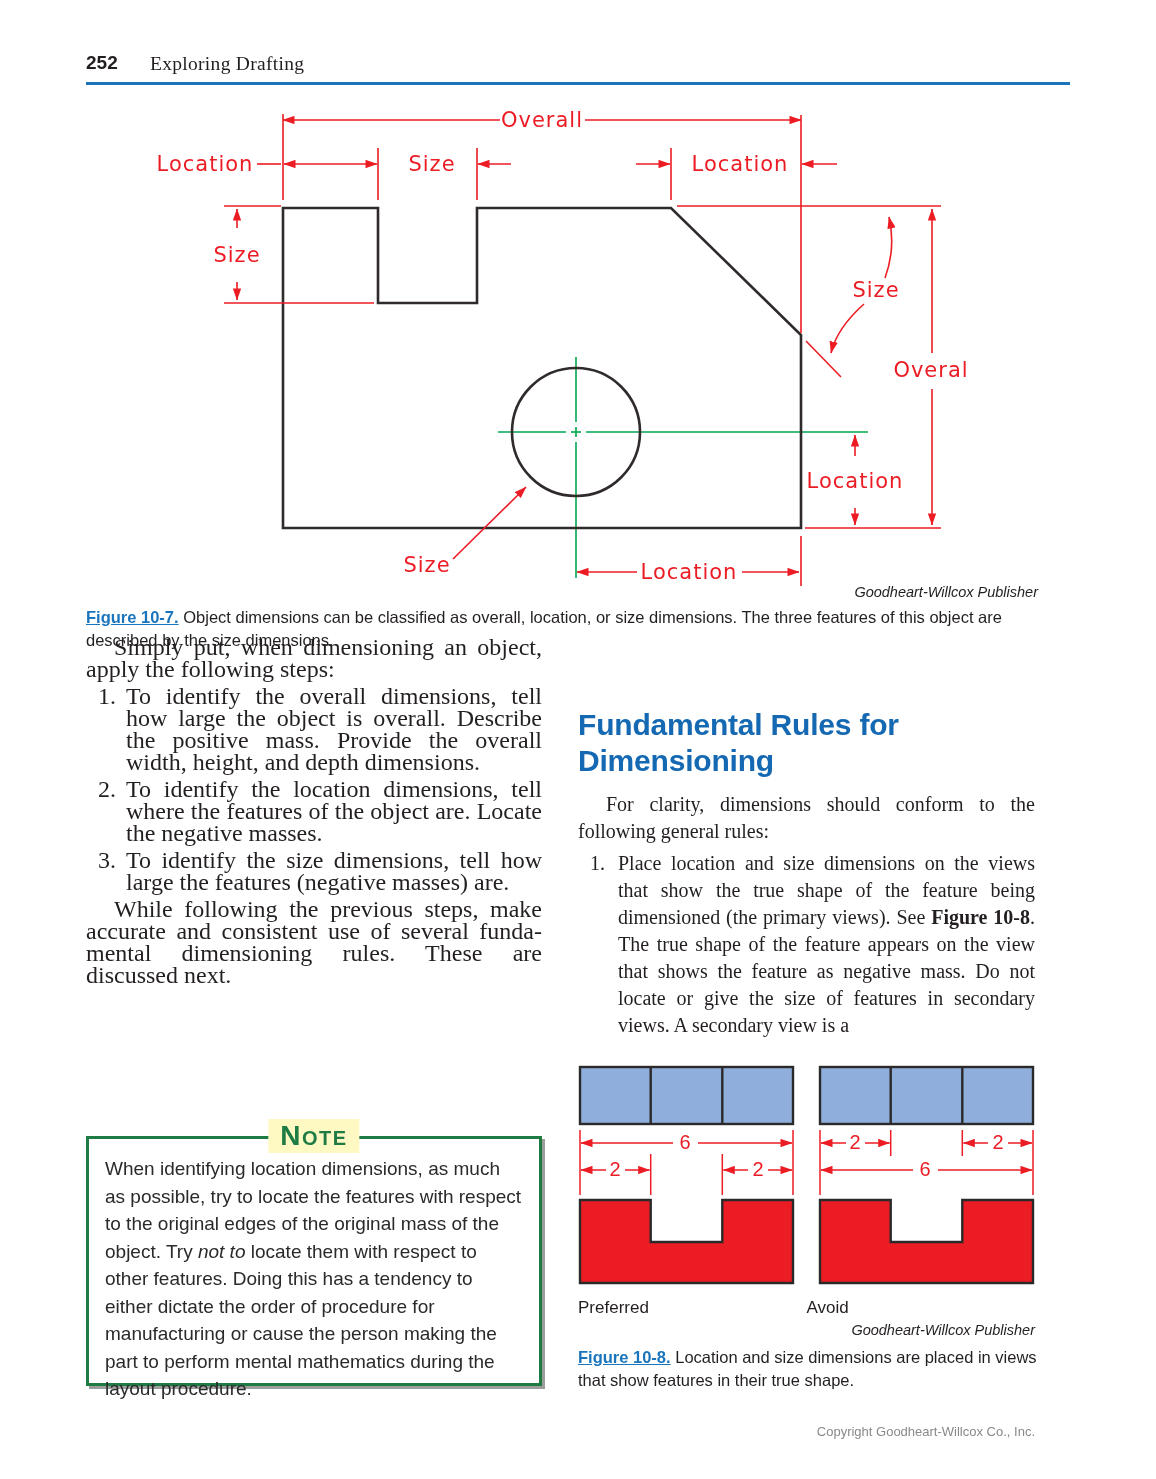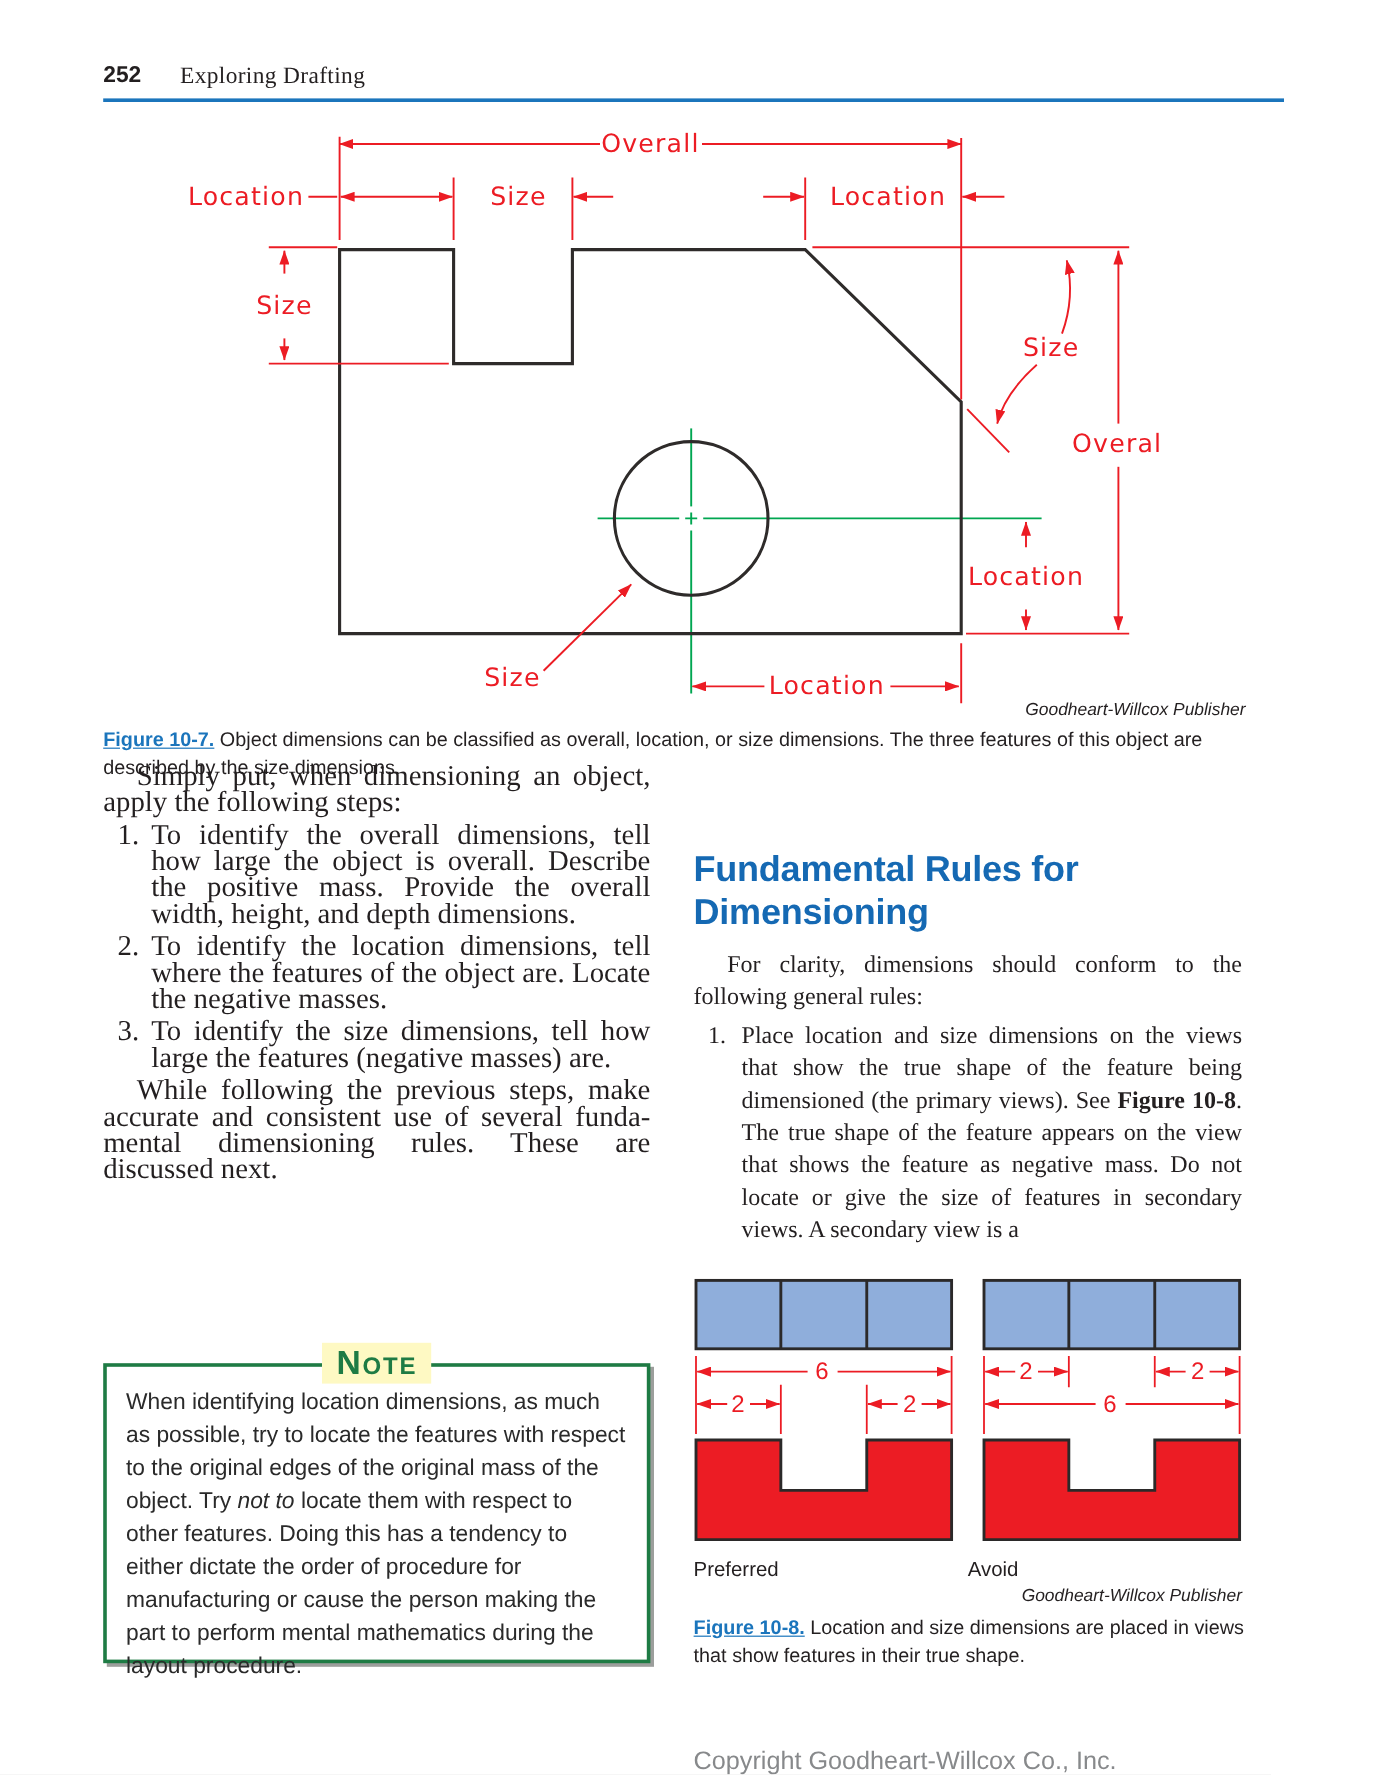--- a/index.html
+++ b/index.html
@@ -40,22 +40,22 @@
              font-weight:bold;font-size:28px;font-variant:small-caps;letter-spacing:1.5px;line-height:34px;}
   
   .fig8{position:absolute;left:578px;top:1064px;}
   .fig8labels{position:absolute;left:578px;top:1298px;width:457px;display:flex;
               font-family:"Liberation Sans",sans-serif;font-size:17px;}
   .fig8labels span{flex:1;text-align:left;}
   .fig8credit{position:absolute;left:578px;top:1322px;width:457px;text-align:right;
               font-family:"Liberation Sans",sans-serif;font-style:italic;font-size:14.5px;}
   .fig8caption{position:absolute;left:578px;top:1346px;width:462px;
                font-family:"Liberation Sans",sans-serif;font-size:16.5px;line-height:1.38;}
-  .footer{position:absolute;left:578px;top:1456px;width:457px;
-          font-family:"Liberation Sans",sans-serif;font-size:21px;color:#87898B;}
+  .footer{position:absolute;left:578px;top:1424px;width:457px;text-align:right;
+          font-family:"Liberation Sans",sans-serif;font-size:13px;color:#87898B;}
   
   text.dim{font-family:"DejaVu Sans",sans-serif;font-size:21px;fill:#EC1C24;letter-spacing:1px;}
   text.dimnum{font-family:"Liberation Sans",sans-serif;font-size:20px;fill:#EC1C24;}
 </style>
 </head>
 <body>
 
 <div class="page">
 
   <div class="pagenum">252</div>

